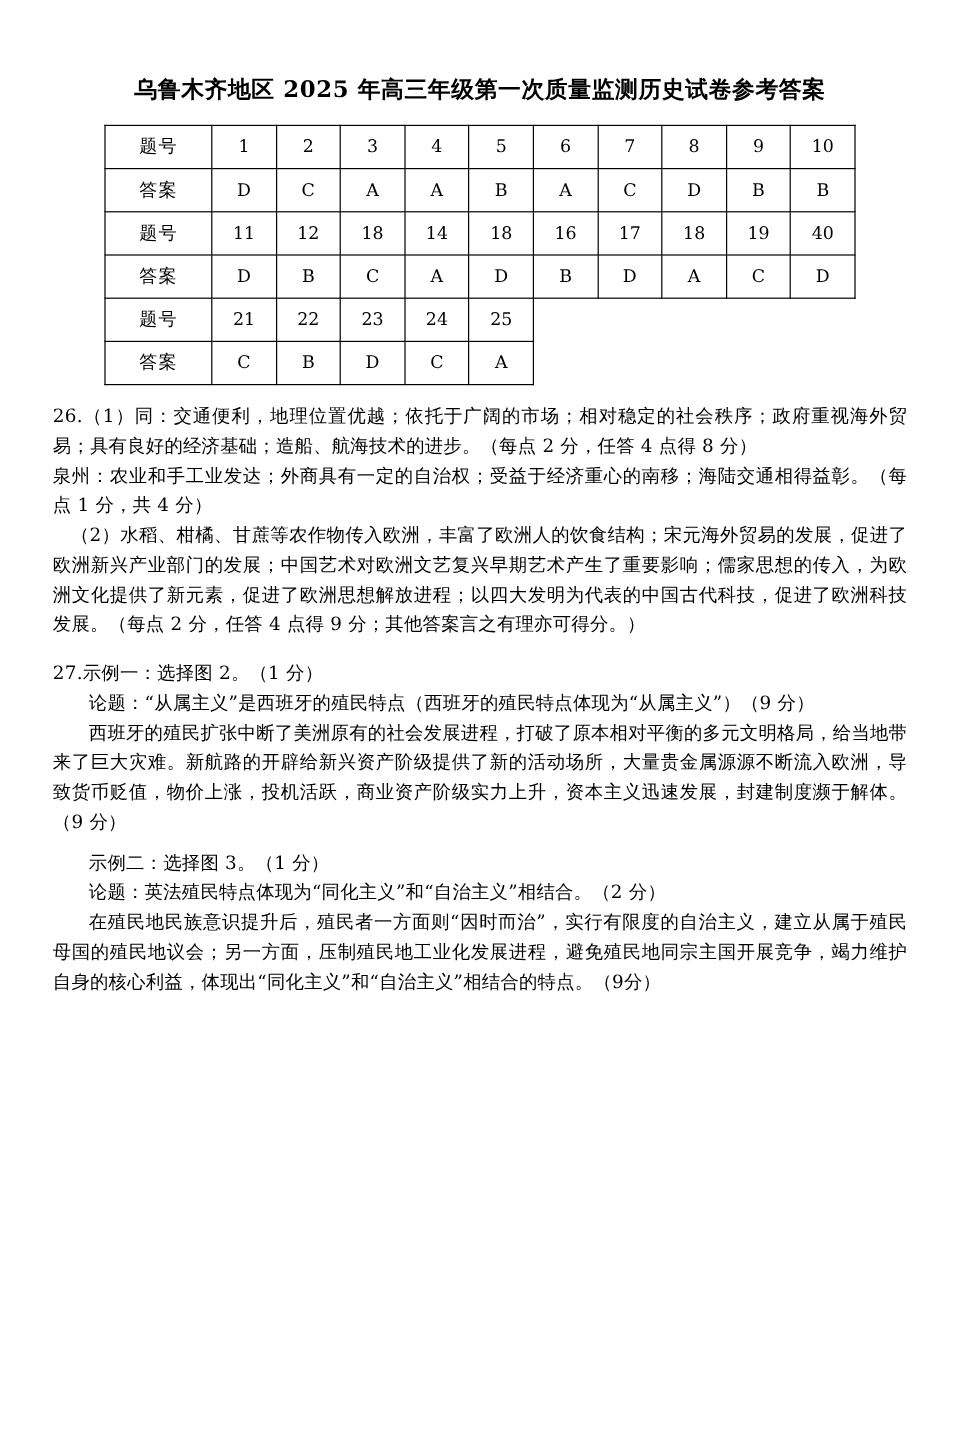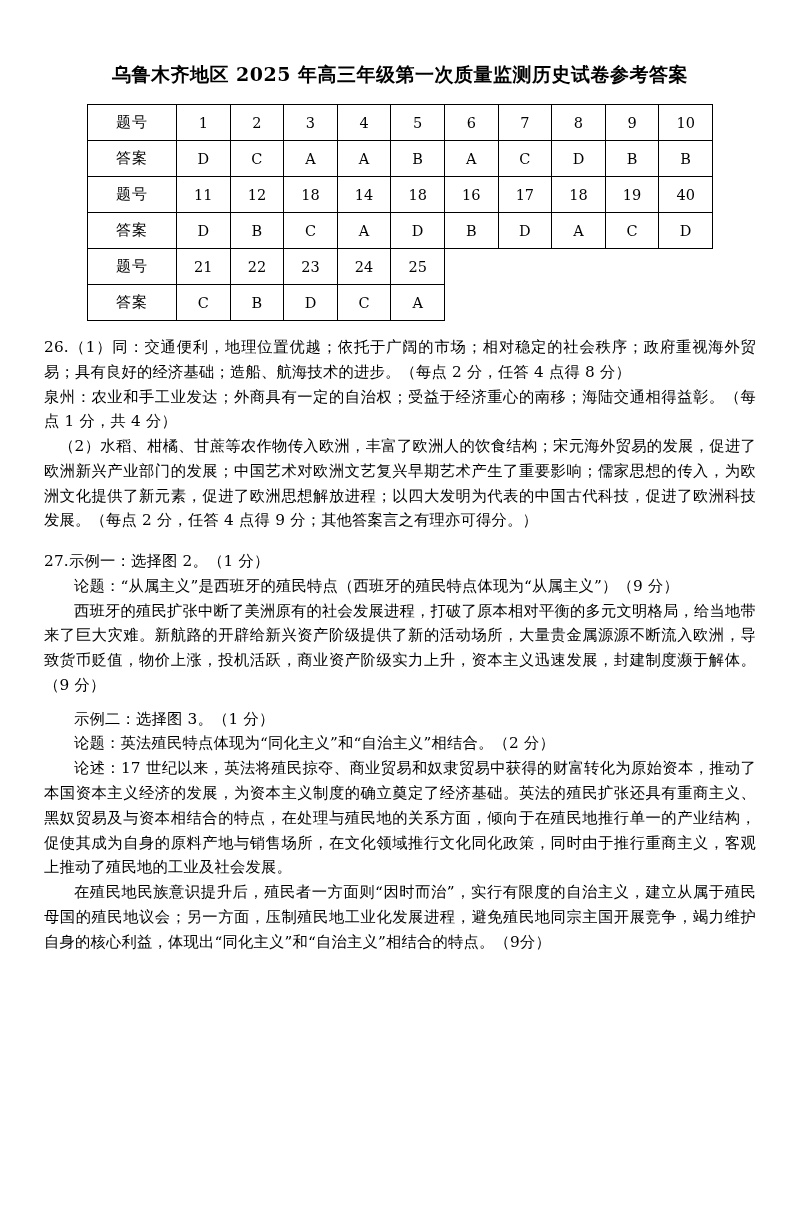--- a/index.html
+++ b/index.html
@@ -162,17 +162,16 @@
     <p class="para">泉州：农业和手工业发达；外商具有一定的自治权；受益于经济重心的南移；海陆交通相得益彰。（每点 1 分，共 4 分）</p>
     <p class="para indent1">（2）水稻、柑橘、甘蔗等农作物传入欧洲，丰富了欧洲人的饮食结构；宋元海外贸易的发展，促进了欧洲新兴产业部门的发展；中国艺术对欧洲文艺复兴早期艺术产生了重要影响；儒家思想的传入，为欧洲文化提供了新元素，促进了欧洲思想解放进程；以四大发明为代表的中国古代科技，促进了欧洲科技发展。（每点 2 分，任答 4 点得 9 分；其他答案言之有理亦可得分。）</p>
   </div>
 
   <div class="body-text gap-md">
     <p class="para">27.示例一：选择图 2。（1 分）</p>
     <p class="para indent2">论题：“从属主义”是西班牙的殖民特点（西班牙的殖民特点体现为“从属主义”）（9 分）</p>
     <p class="para indent2">西班牙的殖民扩张中断了美洲原有的社会发展进程，打破了原本相对平衡的多元文明格局，给当地带来了巨大灾难。新航路的开辟给新兴资产阶级提供了新的活动场所，大量贵金属源源不断流入欧洲，导致货币贬值，物价上涨，投机活跃，商业资产阶级实力上升，资本主义迅速发展，封建制度濒于解体。（9 分）</p>
     <p class="para indent2 gap-sm">示例二：选择图 3。（1 分）</p>
     <p class="para indent2">论题：英法殖民特点体现为“同化主义”和“自治主义”相结合。（2 分）</p>
-    <p class="para indent2">论述：17 世纪以来，英法将殖民掠夺、商业贸易和奴隶贸易中获得的财富转化为原始资本，推动了本国资本主义经济的发展，为资本主义制度的确立奠定了经济基础。英法的殖民扩张还具有重商主义、黑奴贸易及与资本相结合的特点，在处理与殖民地的关系方面，倾向于在殖民地推行单一的产业结构，促使其成为自身的原料产地与销售场所，在文化领域推行文化同化政策，同时由于推行重商主义，客观上推动了殖民地的工业及社会发展。</p>
     <p class="para indent2">在殖民地民族意识提升后，殖民者一方面则“因时而治”，实行有限度的自治主义，建立从属于殖民母国的殖民地议会；另一方面，压制殖民地工业化发展进程，避免殖民地同宗主国开展竞争，竭力维护自身的核心利益，体现出“同化主义”和“自治主义”相结合的特点。（9分）</p>
   </div>
 
 </div>
 
 </body></html>

